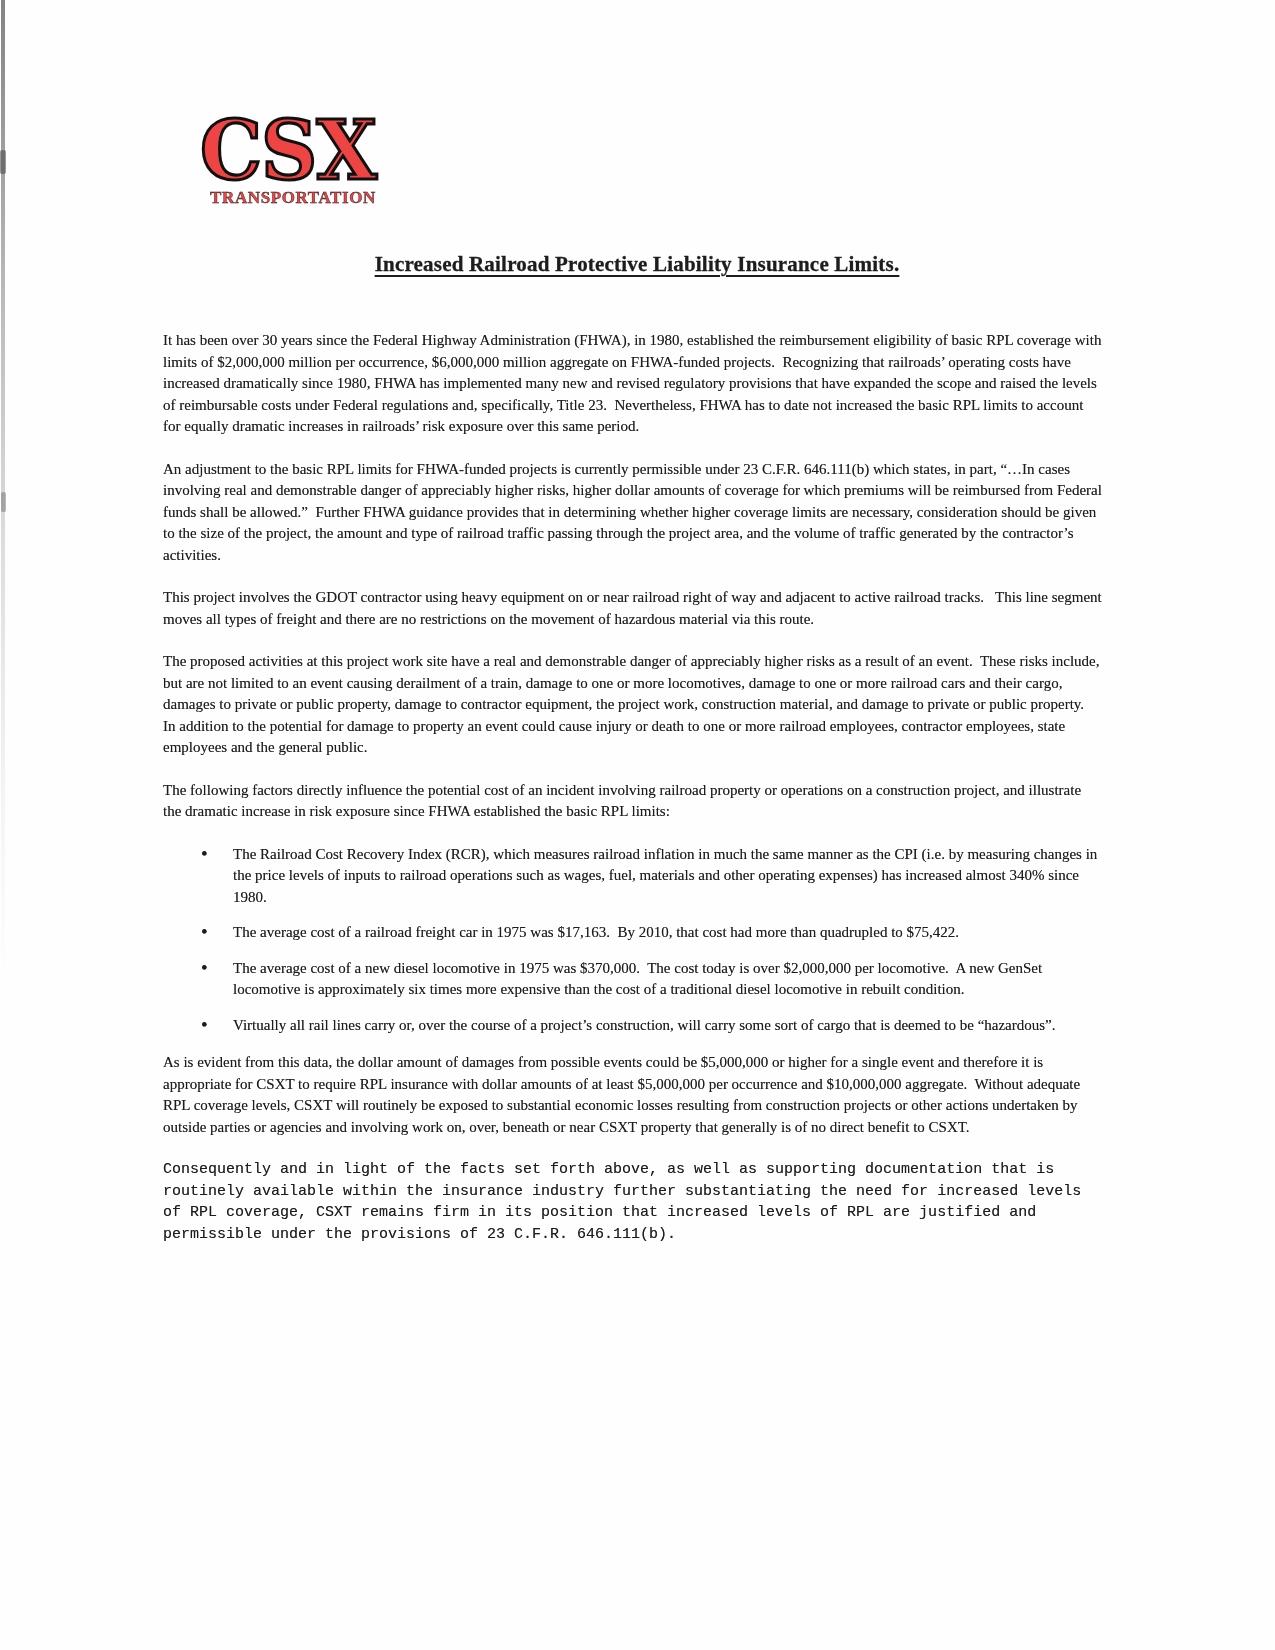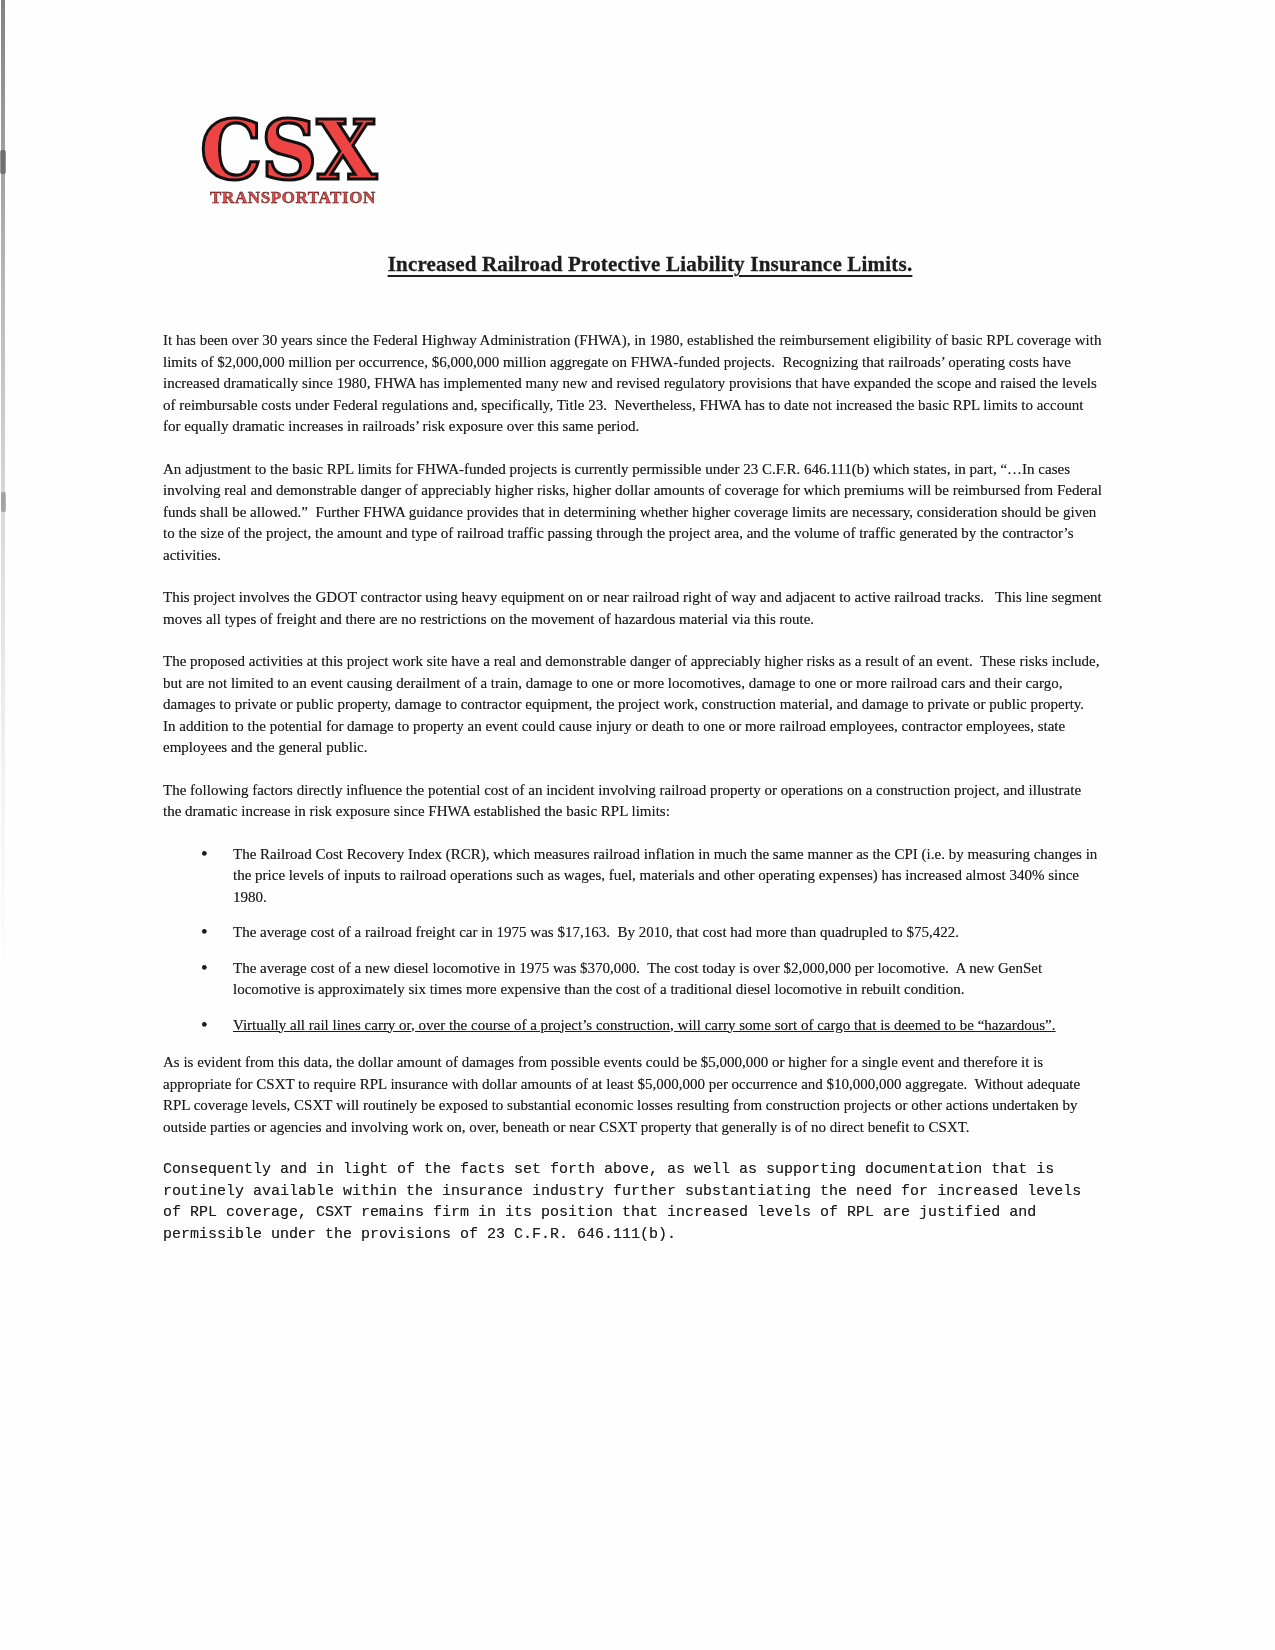--- a/index.html
+++ b/index.html
@@ -59,21 +59,21 @@
     font-size: 17px;
     letter-spacing: 0.6px;
     -webkit-text-stroke: 0.4px #111;
     white-space: nowrap;
     text-align: right;
   }
 
   
   .doc-title {
     position: absolute;
-    left: 180px; top: 252px;
+    left: 167px; top: 252px;
     width: 940px;
     text-align: center;
     font-size: 21px;
     font-weight: bold;
     letter-spacing: 0.2px;
     text-decoration: underline;
     text-decoration-thickness: 2px;
     text-underline-offset: 4px;
     -webkit-text-stroke: 0.3px #1d1d1d;
   }
@@ -96,21 +96,21 @@
   ul.factors {
     list-style: none;
     margin: 16px 0 16px 0;
     padding: 0 0 0 70px;
   }
   ul.factors li {
     position: relative;
     margin: 0 0 14px 0;
     white-space: pre-wrap;
   }
-  ul.factors li:last-child { margin-bottom: 2px; text-decoration: underline; }
+  ul.factors li:last-child { margin-bottom: 2px; }
   ul.factors li::before {
     content: "\2022";
     position: absolute;
     left: -32px;
     top: -1px;
     font-size: 19px;
   }
 </style>
 </head>
 <body>

